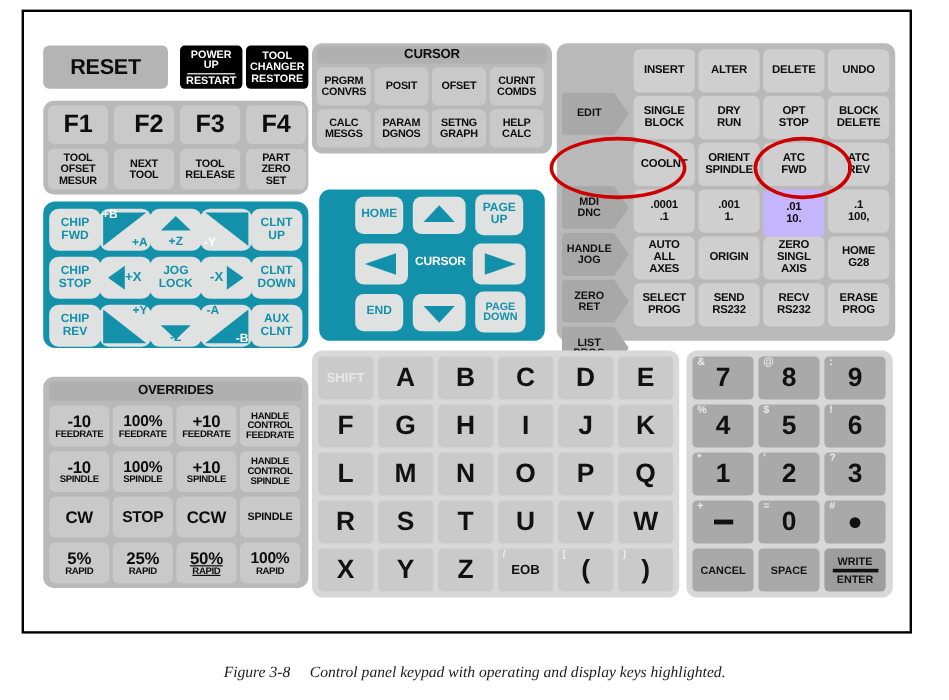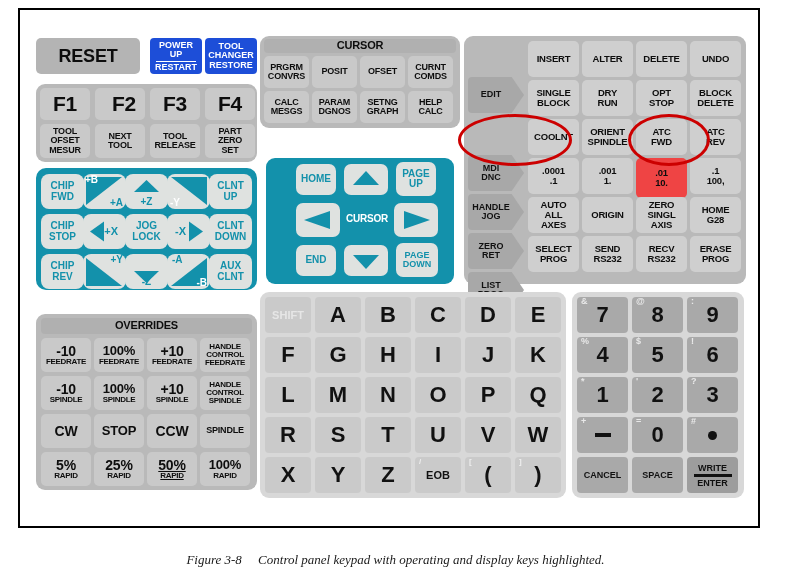--- a/index.html
+++ b/index.html
@@ -14,21 +14,21 @@
 
   
   .k{position:absolute;box-sizing:border-box;background:#c9c9c9;border-radius:5px;
      display:flex;flex-direction:column;align-items:center;justify-content:center;
      color:#0d0d0d;font-weight:bold;line-height:1.03;text-align:center;
      letter-spacing:-.2px;}
   .k .l{display:block;}
   .grp{position:absolute;box-sizing:border-box;background:#b9b9b9;border-radius:9px;}
 
   
-  .teal{background:#1d4ed8;color:#fff;border-radius:4px;}
+  .teal{background:#000000;color:#fff;border-radius:4px;}
   .tealgrp{position:absolute;background:#1391ab;border-radius:9px;}
   .tkey{position:absolute;box-sizing:border-box;background:#dfe2e0;border-radius:7px;
         display:flex;flex-direction:column;align-items:center;justify-content:center;
         color:#1391ab;font-weight:bold;line-height:1.02;text-align:center;}
 
   
   .jogpanel{position:absolute;background:#1391ab;border-radius:10px;}
   .jk{position:absolute;box-sizing:border-box;background:#dfe2e0;border-radius:8px;
       color:#1391ab;font-weight:bold;line-height:1.02;text-align:center;overflow:hidden;}
   .jk .c{position:absolute;inset:0;display:flex;flex-direction:column;
@@ -413,21 +413,21 @@
       <span class="l">JOG</span>
     </div>
     <div class="k" style="left: 528px; top: 158px; width: 51px; height: 36px; font-size: 9.5px; background: rgb(207, 207, 207);">
       <span class="l">.0001</span>
       <span class="l">.1</span>
     </div>
     <div class="k" style="left: 582px; top: 158px; width: 51px; height: 36px; font-size: 9.5px; background: rgb(207, 207, 207);">
       <span class="l">.001</span>
       <span class="l">1.</span>
     </div>
-    <div class="k" style="left: 636px; top: 158px; width: 51px; height: 40px; font-size: 9.5px; background: #ef4444;">
+    <div class="k" style="left: 636px; top: 158px; width: 51px; height: 40px; font-size: 9.5px; background: #c4b5fd;">
       <span class="l">.01</span>
       <span class="l">10.</span>
     </div>
     <div class="k" style="left: 690px; top: 158px; width: 51px; height: 36px; font-size: 9.5px; background: rgb(207, 207, 207);">
       <span class="l">.1</span>
       <span class="l">100,</span>
     </div>
     <div class="mode" style="left: 468px; top: 197px; width: 56px; height: 36px;">
       <span class="l">ZERO</span>
       <span class="l">RET</span>

